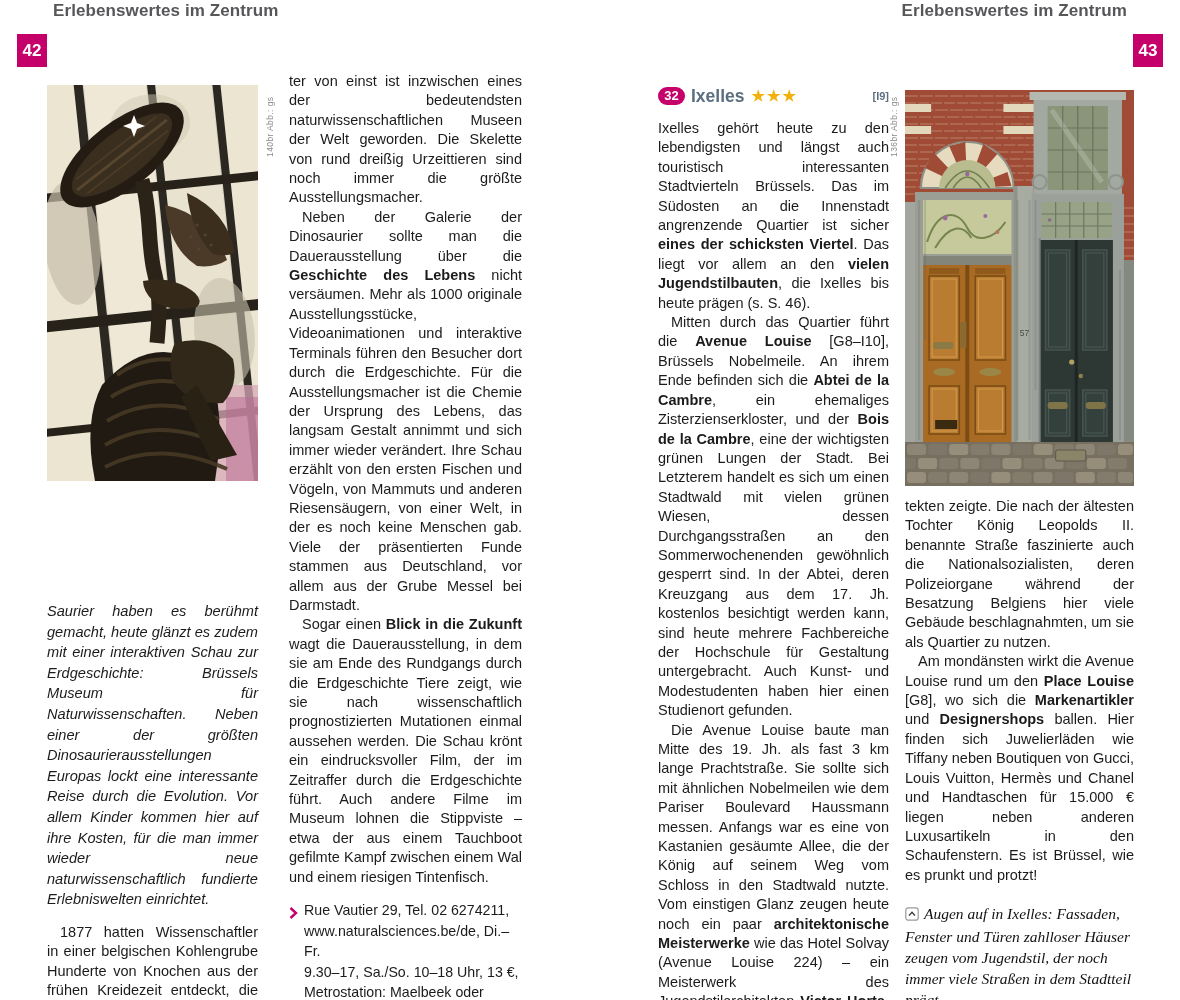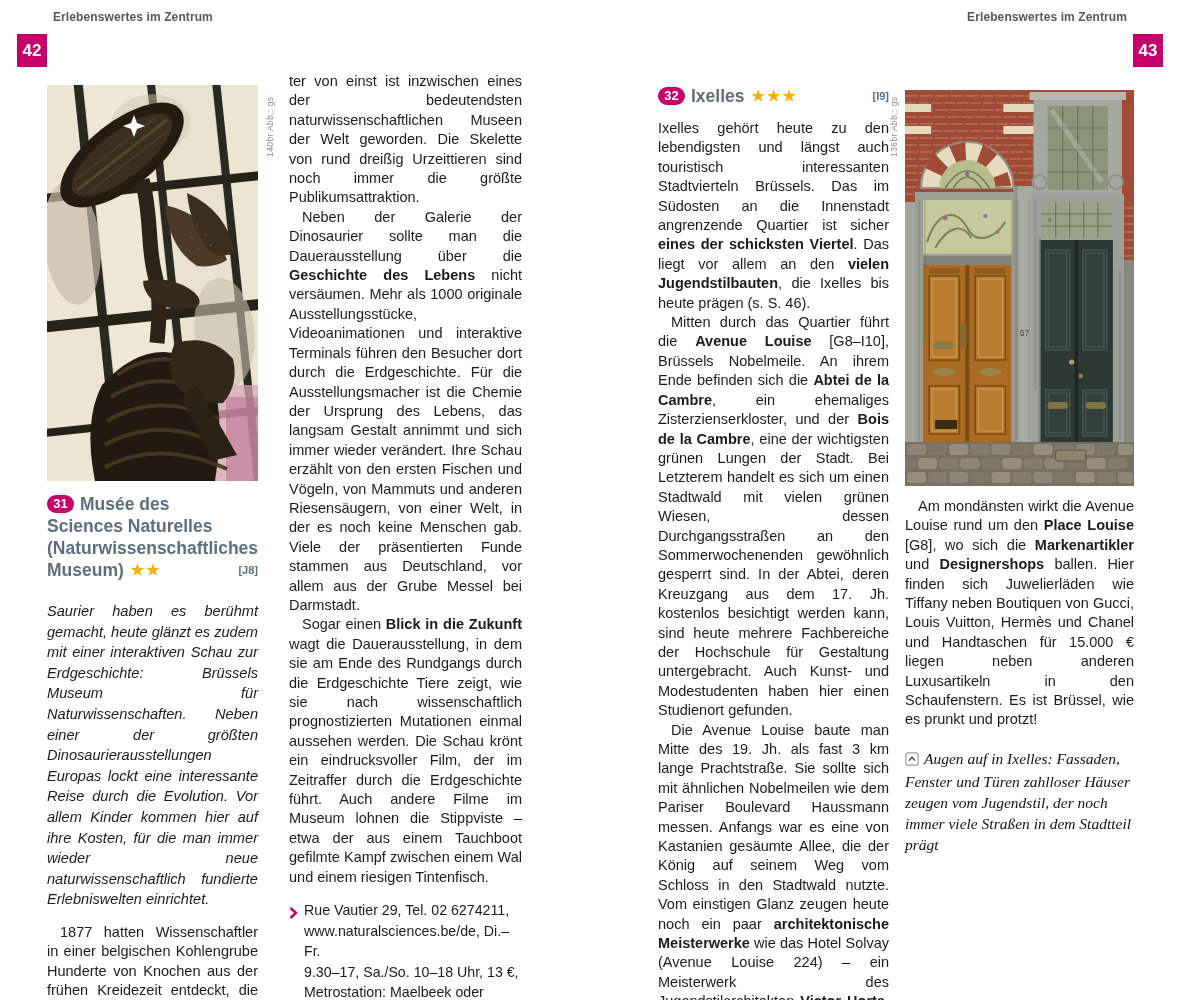--- a/index.html
+++ b/index.html
@@ -2,21 +2,21 @@
 <html lang="de"><head>
 <meta charset="utf-8">
 <style>
   html,body{margin:0;padding:0;background:#9e9e9e;}
   .page{position:relative;width:1180px;height:1000px;background:#ffffff;overflow:hidden;
         font-family:"Liberation Sans",sans-serif;margin:0 auto;}
   
   .pagenum{position:absolute;top:10px;width:30px;height:33px;background:#c5006a;color:#fff;
            font-weight:bold;font-size:17px;display:flex;align-items:center;justify-content:center;margin-top:24px;}
   #pn-left{left:17px;} #pn-right{left:1133px;}
-  .running-head{position:absolute;top:10px;font-size:12px;font-weight:bold;color:#57575a;letter-spacing:.1px;}
+  .running-head{position:absolute;top:1px;font-size:17px;font-weight:bold;color:#57575a;letter-spacing:.1px;}
   #rh-left{left:53px;} #rh-right{right:53px;}
   
   .fig{position:absolute;}
   #fig-dino{left:47px;top:85px;width:211px;height:396px;}
   #fig-doors{left:905px;top:90px;width:229px;height:396px;}
   .fig svg{display:block;width:100%;height:100%;}
   .credit{position:absolute;writing-mode:vertical-rl;transform:rotate(180deg);
           font-size:8.5px;color:#8a8a8a;letter-spacing:.4px;}
   #credit-left{left:265px;top:85px;height:72px;}
   #credit-right{left:889px;top:85px;height:72px;}
@@ -110,45 +110,31 @@
         <path d="M58 360 q 52 -30 118 0"></path>
         <path d="M58 382 q 54 -28 122 2"></path>
       </g>
       <path d="M128 258 q 36 -10 58 16 q 6 26 -10 44 q -34 2 -50 -22 q -6 -22 2 -38 z" fill="#32281a"></path>
       <path d="M150 300 l 40 70 l -26 6 l -30 -64 z" fill="#2a2115"></path>
       <path d="M84 38 l3 -8 3 8 8 3 -8 3 -3 8 -3 -8 -8 -3 z" fill="#ffffff"></path>
     </svg>
   </div>
   <div class="credit" id="credit-left">140br Abb.: gs</div>
 
-  <div class="col entry-title" id="col-left-entry">
-    <div class="t-row">
-      <span class="badge">31</span>
-      <span>Musée des</span>
-    </div>
-    <div>Sciences Naturelles</div>
-    <div>(Naturwissenschaftliches</div>
-    <div class="t-row">
-      <span>Museum)</span>
-      <span class="stars">★★</span>
-      <span class="flex-sp"></span>
-      <span class="gridref">[J8]</span>
-    </div>
-  </div>
 
   <div class="col" id="col-left-text">
     <p class="intro">Saurier haben es berühmt gemacht, heute glänzt es zudem mit einer interaktiven Schau zur Erdgeschichte: Brüssels Museum für Naturwissenschaften. Neben einer der größten Dinosaurierausstellungen Europas lockt eine interessante Reise durch die Evolution. Vor allem Kinder kommen hier auf ihre Kosten, für die man immer wieder neue naturwissenschaftlich fundierte Erlebniswelten einrichtet.</p>
     <div class="rich body-after-intro">
         <p class="ind"><span>1877 hatten Wissenschaftler in einer belgischen Kohlengrube Hunderte von Knochen aus der frühen Kreidezeit entdeckt, die man sorgsam eingipste und später in einem Kloster zusammensetzte. Aus dem Klos-</span></p>
       </div>
   </div>
 
   <div class="col" id="col-mid">
     <div class="rich">
-        <p><span>ter von einst ist inzwischen eines der bedeutendsten naturwissenschaftlichen Museen der Welt geworden. Die Skelette von rund dreißig Urzeittieren sind noch immer die größte Publikumsattraktion.</span></p>
+        <p><span>ter von einst ist inzwischen eines der bedeutendsten naturwissenschaftlichen Museen der Welt geworden. Die Skelette von rund dreißig Urzeittieren sind noch immer die größte Ausstellungsmacher.</span></p>
         <p class="ind"><span>Neben der Galerie der Dinosaurier sollte man die Dauerausstellung über die </span><span class="b">Geschichte des Lebens</span><span> nicht versäumen. Mehr als 1000 originale Ausstellungsstücke, Videoanimationen und interaktive Terminals führen den Besucher dort durch die Erdgeschichte. Für die Ausstellungsmacher ist die Chemie der Ursprung des Lebens, das langsam Gestalt annimmt und sich immer wieder verändert. Ihre Schau erzählt von den ersten Fischen und Vögeln, von Mammuts und anderen Riesensäugern, von einer Welt, in der es noch keine Menschen gab. Viele der präsentierten Funde stammen aus Deutschland, vor allem aus der Grube Messel bei Darmstadt.</span></p>
         <p class="ind"><span>Sogar einen </span><span class="b">Blick in die Zukunft</span><span> wagt die Dauerausstellung, in dem sie am Ende des Rundgangs durch die Erdgeschichte Tiere zeigt, wie sie nach wissenschaftlich prognostizierten Mutationen einmal aussehen werden. Die Schau krönt ein eindrucksvoller Film, der im Zeitraffer durch die Erdgeschichte führt. Auch andere Filme im Museum lohnen die Stippviste – etwa der aus einem Tauchboot gefilmte Kampf zwischen einem Wal und einem riesigen Tintenfisch.</span></p>
       </div>
     <div class="contact">
       <span class="c-arrow">
         <svg width="9" height="12" viewBox="0 0 9 12">
             <path d="M1.5 1 L7 6 L1.5 11" fill="none" stroke="#c5006a" stroke-width="2.4"></path>
           </svg>
       </span>
       <div class="c-lines">
@@ -357,20 +343,21 @@
           <rect x="191" y="382" width="19" height="11" rx="3" fill="#837b6c"></rect>
         <rect x="212" y="382" width="15" height="11" rx="3" fill="#8d8575"></rect>
       </g>
       <rect x="150" y="360" width="30" height="11" rx="2" fill="#8c8468" stroke="#5f594c"></rect>
     </svg>
   </div>
   <div class="credit" id="credit-right">136br Abb.: gs</div>
 
   <div class="col" id="col-r2">
     <div class="rich">
+        <p><span>tekten zeigte. Die nach der ältesten Tochter König Leopolds II. benannte Straße faszinierte auch die Nationalsozialisten, deren Polizeiorgane während der Besatzung Belgiens hier viele Gebäude beschlagnahmten, um sie als Quartier zu nutzen.</span></p>
         <p class="ind"><span>Am mondänsten wirkt die Avenue Louise rund um den </span><span class="b">Place Louise</span><span> [G8], wo sich die </span><span class="b">Markenartikler</span><span> und </span><span class="b">Designershops</span><span> ballen. Hier finden sich Juwelierläden wie Tiffany neben Boutiquen von Gucci, Louis Vuitton, Hermès und Chanel und Handtaschen für 15.000 € liegen neben anderen Luxusartikeln in den Schaufenstern. Es ist Brüssel, wie es prunkt und protzt!</span></p>
       </div>
     <div class="caption" id="caption-right">
       <span class="cap-icon">
         <svg width="14" height="14" viewBox="0 0 14 14">
             <rect x="0.8" y="0.8" width="12.4" height="12.4" rx="2.5" fill="none" stroke="#9a9a9a" stroke-width="1.2"></rect>
             <path d="M4 8.6 L7 5.2 L10 8.6" fill="none" stroke="#3a3a3a" stroke-width="1.4"></path>
           </svg>
       </span><span>Augen auf in Ixelles: Fassaden, Fenster und Türen zahlloser Häuser zeugen vom Jugendstil, der noch immer viele Straßen in dem Stadtteil prägt</span>
     </div>

